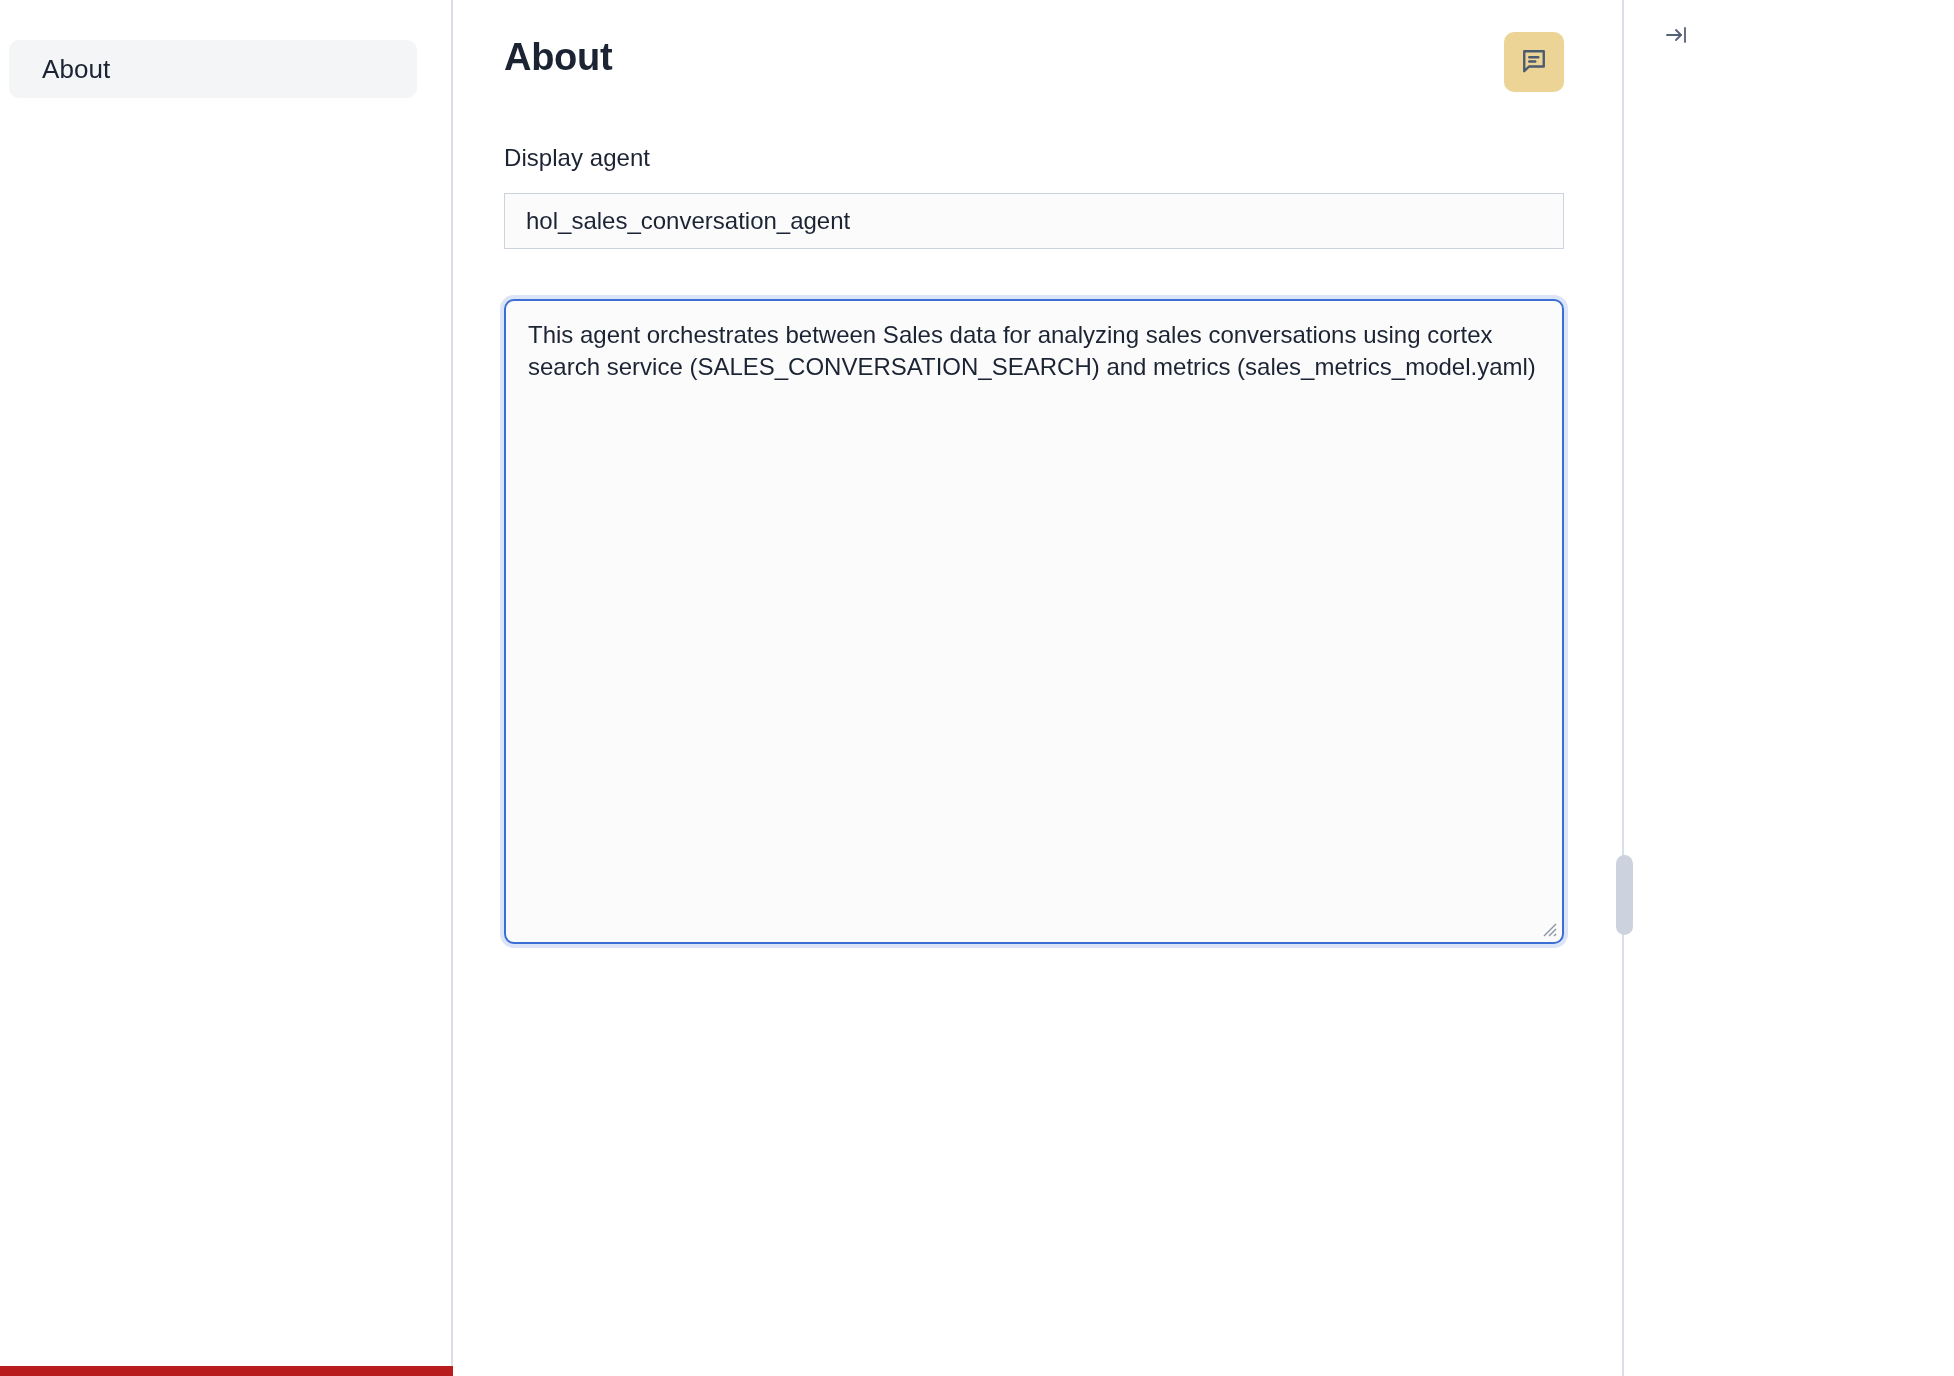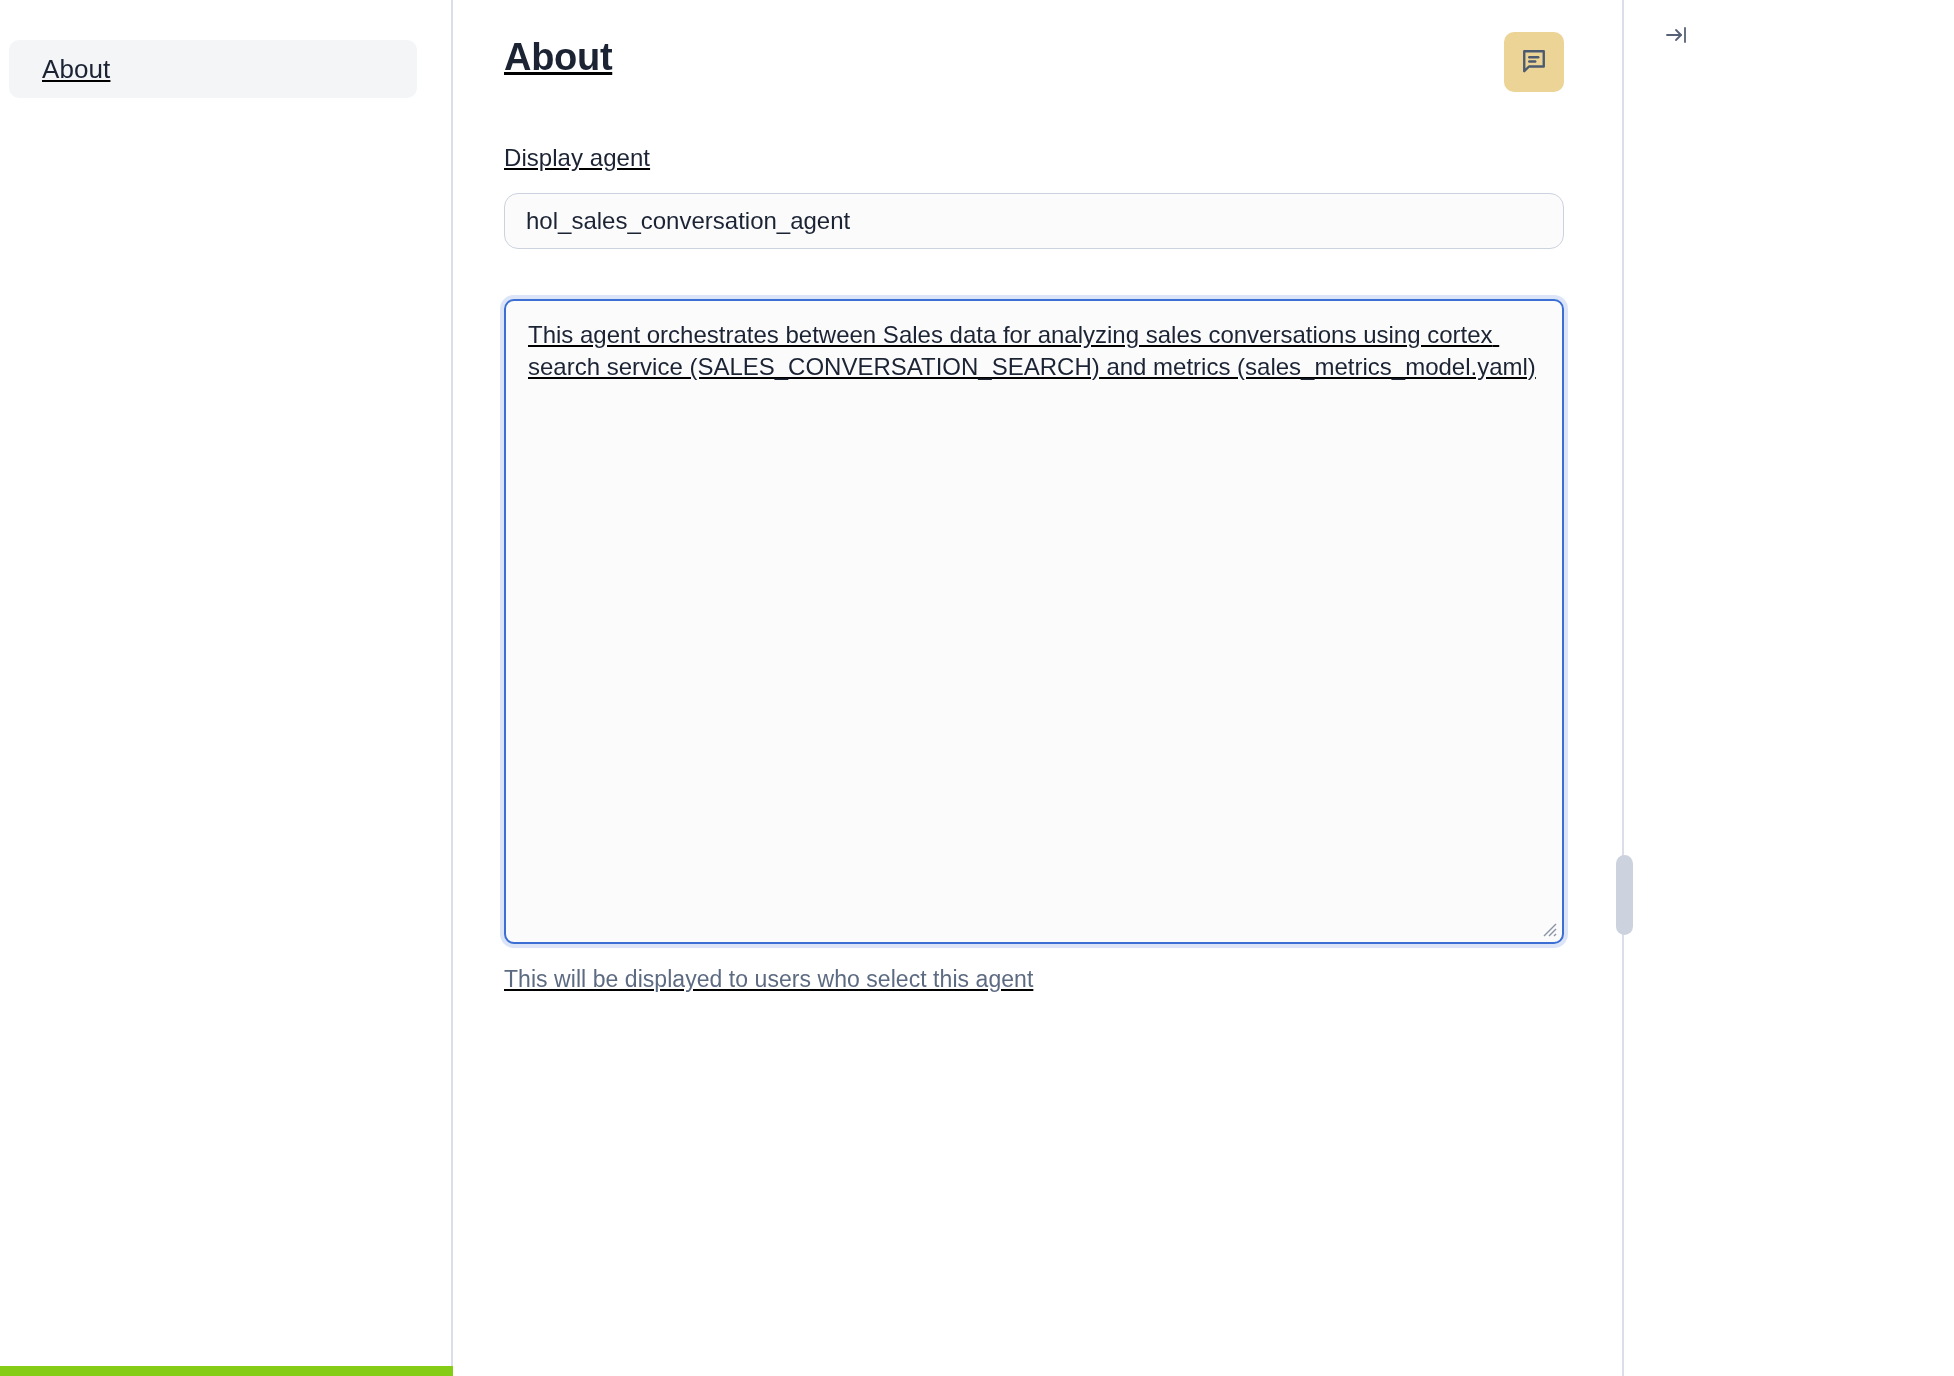--- a/index.html
+++ b/index.html
@@ -8,22 +8,21 @@
     width: 1954px; height: 1376px;
     background: #ffffff;
     font-family: "Liberation Sans", "DejaVu Sans", sans-serif;
     overflow: hidden;
   }
   .app {
     position: relative;
     width: 1772px;
     height: 1376px;
     display: flex;
-    background: #84cc16;
-    text-decoration: underline;
+    background: #b91c1c;
   }
 
   
   .sidebar {
     width: 453px;
     flex: 0 0 453px;
     padding: 40px 0 0 0;
     background: #ffffff;
     border-right: 2px solid #d9dee8;
     height: 1366px;
@@ -85,21 +84,21 @@
     color: #1c2434;
     margin-bottom: 21px;
     display: block;
     letter-spacing: 0.05px;
   }
 
   .text-input {
     width: 100%;
     height: 56px;
     border: 1px solid #ccd2de;
-    border-radius: 14px;
+    border-radius: 0;
     background: #fbfbfc;
     font-size: 24px;
     color: #1c2434;
     padding: 8px 21px;
     font-family: inherit;
     outline: none;
   }
 
   .field-group-name { margin-bottom: 50px; }
 
@@ -212,21 +211,20 @@
         <div class="textarea-wrap">
           <textarea class="desc-area" style="">This agent orchestrates between Sales data for analyzing sales conversations using cortex search service (SALES_CONVERSATION_SEARCH) and metrics (sales_metrics_model.yaml)</textarea>
           <span class="resize-grip">
             <svg width="18" height="18" viewBox="0 0 18 18" stroke="#8b95a6" stroke-width="1.4">
               <line x1="17" y1="5" x2="5" y2="17"></line>
               <line x1="17" y1="10" x2="10" y2="17"></line>
               <line x1="17" y1="15" x2="15" y2="17"></line>
             </svg>
           </span>
         </div>
-        <div class="helper-text">This will be displayed to users who select this agent</div>
       </div>
 
     </div>
   </main>
 
   <aside class="right-rail">
     <div class="scroll-track">
       <div class="scroll-thumb"></div>
     </div>
     <button class="collapse-btn">

